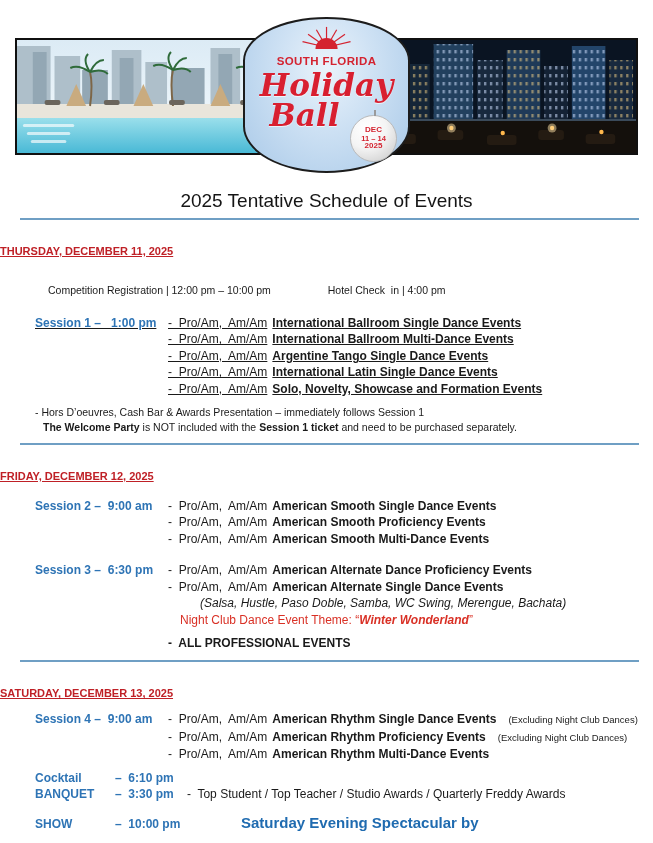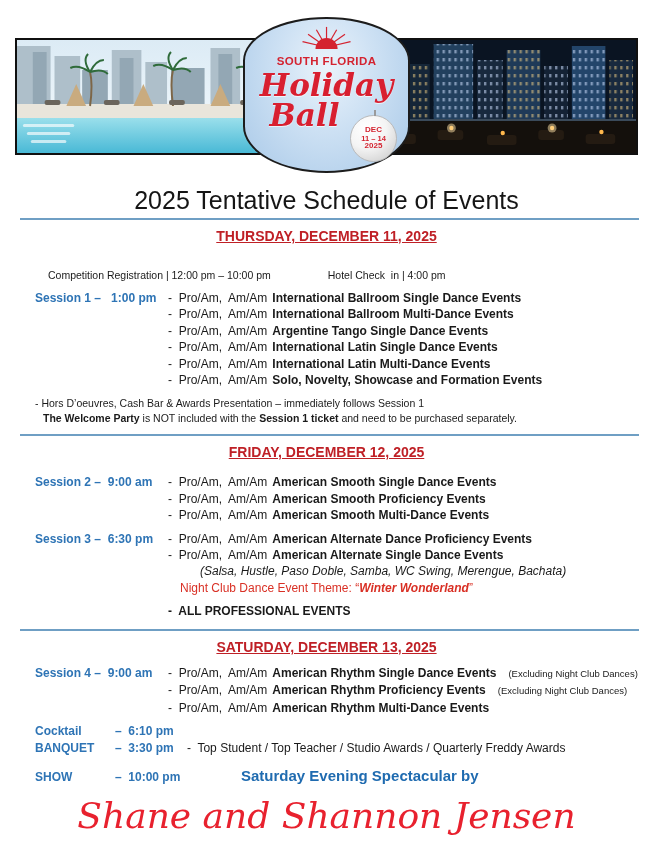--- a/index.html
+++ b/index.html
@@ -31,36 +31,36 @@
     background: radial-gradient(circle at 35% 28%, #ffffff 0%, #f4f4f4 45%, #c6c6c6 100%);
     display: flex; flex-direction: column; align-items: center; justify-content: center;
     line-height: 1.05; }
   .ornament::before { content: ""; position: absolute; top: -6px; left: 50%; width: 2px;
     height: 6px; background: #9a9a9a; }
   .orn-l1 { font-size: 8px;  font-weight: bold; color: #d42330; }
   .orn-l2 { font-size: 7.5px; font-weight: bold; color: #d42330; }
   .orn-l3 { font-size: 8px;  font-weight: bold; color: #d42330; }
 
   
-  .page-title { text-align: center; font-size: 25px; color: #151515; margin-top: 9px;
+  .page-title { text-align: center; font-size: 19px; color: #151515; margin-top: 9px;
     line-height: 31px; }
   .rule { height: 2px; background: #6f9fc4; margin: 2px 14px 0 20px; }
   .rule.mid { margin-top: 9px; }
 
-  .day-heading { text-align: center; color: #bf2026; font-weight: bold; font-size: 14px;
-    text-decoration: underline; margin-top: 8px; line-height: 17px; }
+  .day-heading { color: #bf2026; font-weight: bold; font-size: 11px;
+    text-decoration: underline; margin-top: 23px; line-height: 17px; }
 
   .reg-row { display: flex; font-size: 10.5px; padding-left: 48px; margin-top: 23px;
     line-height: 14px; white-space: pre; }
   .reg-hotel { margin-left: 57px; }
 
   .sess { display: flex; padding-left: 35px; }
-  .sess.s1 { margin-top: 8px; }
+  .sess.s1 { margin-top: 18px; text-decoration: underline; }
   .sess.s2 { margin-top: 13px; }
-  .sess.s3 { margin-top: 7px; }
+  .sess.s3 { margin-top: 15px; }
   .sess.s4 { margin-top: 9px; }
   .sess-label { width: 133px; flex: none; color: #2e74b5; font-weight: bold; font-size: 12px;
     line-height: 16.4px; white-space: pre; }
   .sess-items { font-size: 12px; }
   .item { line-height: 16.4px; white-space: pre; }
   .pre { margin-right: 5px; }
   .ev  { font-weight: bold; }
   .note { font-size: 9.5px; margin-left: 12px; }
 
   .welcome { display: flex; padding-left: 35px; margin-top: 8px; font-size: 10.5px;
@@ -254,21 +254,20 @@
   <span class="reg-hotel">Hotel Check  in | 4:00 pm</span>
 </div>
 
 <div class="sess s1">
   <div class="sess-label">Session 1 –   1:00 pm</div>
   <div class="sess-items">
     <div class="item"><span class="pre">-  Pro/Am,  Am/Am</span><span class="ev">International Ballroom Single Dance Events</span></div>
     <div class="item"><span class="pre">-  Pro/Am,  Am/Am</span><span class="ev">International Ballroom Multi-Dance Events</span></div>
     <div class="item"><span class="pre">-  Pro/Am,  Am/Am</span><span class="ev">Argentine Tango Single Dance Events</span></div>
     <div class="item"><span class="pre">-  Pro/Am,  Am/Am</span><span class="ev">International Latin Single Dance Events</span></div>
-    <div class="item"><span class="pre">-  Pro/Am,  Am/Am</span><span class="ev">International Latin Multi-Dance Events</span></div>
     <div class="item"><span class="pre">-  Pro/Am,  Am/Am</span><span class="ev">Solo, Novelty, Showcase and Formation Events</span></div>
   </div>
 </div>
 
 <div class="welcome">
   <div class="welcome-lines">
     <div class="l1">-  Hors D’oeuvres, Cash Bar &amp; Awards Presentation – immediately follows Session 1</div>
     <div class="l2"><span class="wb">The Welcome Party</span><span> is NOT included with the </span><span class="wb">Session 1 ticket</span><span> and need to be purchased separately.</span></div>
   </div>
 </div>

